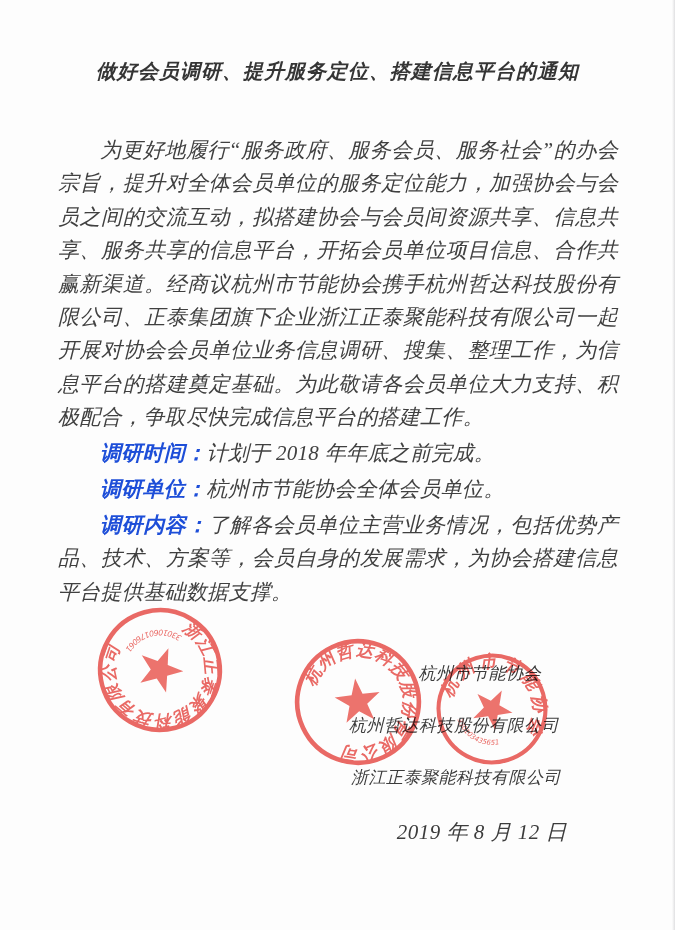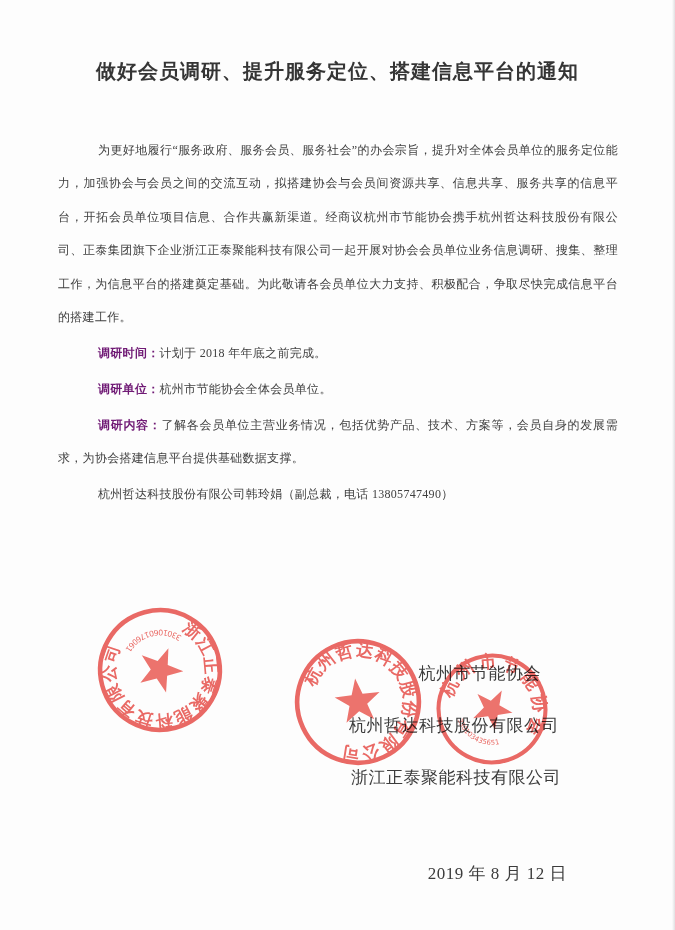--- a/index.html
+++ b/index.html
@@ -4,47 +4,48 @@
 <style>
   html,body { margin:0; padding:0; background:#888; }
   .page {
     position:relative;
     width:675px; height:930px;
     margin:0 auto;
     background:#fdfdfd;
     overflow:hidden;
     font-family:"Liberation Serif","DejaVu Serif",serif;
     color:#3d3d3d;
+    font-style:italic;
   }
   .page::after{ 
     content:""; position:absolute; top:0; right:0; width:3px; height:100%;
     background:linear-gradient(to left, rgba(90,90,100,.18), rgba(0,0,0,0));
     pointer-events:none;
   }
   .title{
     position:absolute; top:58px; left:0; width:100%;
     text-align:center;
     font-size:20px; font-weight:bold; letter-spacing:1px;
     color:#353535;
   }
   .body-text{
     position:absolute; top:134px; left:58px; width:560px;
-    font-size:12px; line-height:33.4px; letter-spacing:.3px;
+    font-size:21px; line-height:33.4px; letter-spacing:.3px;
     text-align:justify; color:#404040;
   }
   .body-text p{ margin:0 0 2.5px 0; text-indent:2em; }
-  .body-text b{ font-weight:bold; color:#701a75;margin-left:16px; }
+  .body-text b{ font-weight:bold; color:#1d4ed8; }
   .sig-line{
     position:absolute; font-size:17px; letter-spacing:.5px;
     color:#3c3c3c; white-space:nowrap;
   }
   .sig-1{ top:662px; right:134px; }
   .sig-2{ top:714px; right:116px; }
   .sig-3{ top:766px; right:114px; }
-  .sig-date{ top:862px; right:108px; font-size:17px; }
+  .sig-date{ top:818px; right:108px; font-size:21px; }
   .stamp{
     position:absolute; mix-blend-mode:multiply; opacity:.78;
     pointer-events:none;
   }
   .stamp svg{ display:block; width:100%; height:100%; }
   .stamp-zhengtai{ left:95px;  top:605px; width:130px; height:130px; transform:rotate(165deg); }
   .stamp-zheda   { left:292px; top:636px; width:132px; height:132px; transform:rotate(65deg); }
   .stamp-jieneng { left:434px; top:651px; width:116px; height:116px; transform:rotate(28deg); }
   .seal-ring{ fill:none; stroke:#e6403a; stroke-width:7; }
   .seal-star{ fill:#ea4d45; }
@@ -56,21 +57,20 @@
 
 <div class="page">
 
   <div class="title">做好会员调研、提升服务定位、搭建信息平台的通知</div>
 
   <div class="body-text">
     <p><b></b><span>为更好地履行“服务政府、服务会员、服务社会”的办会宗旨，提升对全体会员单位的服务定位能力，加强协会与会员之间的交流互动，拟搭建协会与会员间资源共享、信息共享、服务共享的信息平台，开拓会员单位项目信息、合作共赢新渠道。经商议杭州市节能协会携手杭州哲达科技股份有限公司、正泰集团旗下企业浙江正泰聚能科技有限公司一起开展对协会会员单位业务信息调研、搜集、整理工作，为信息平台的搭建奠定基础。为此敬请各会员单位大力支持、积极配合，争取尽快完成信息平台的搭建工作。</span></p>
     <p><b>调研时间：</b><span>计划于 2018 年年底之前完成。</span></p>
     <p><b>调研单位：</b><span>杭州市节能协会全体会员单位。</span></p>
     <p><b>调研内容：</b><span>了解各会员单位主营业务情况，包括优势产品、技术、方案等，会员自身的发展需求，为协会搭建信息平台提供基础数据支撑。</span></p>
-    <p><b></b><span>杭州哲达科技股份有限公司韩玲娟（副总裁，电话 13805747490）</span></p>
   </div>
 
   <div class="sig-line sig-1">杭州市节能协会</div>
   <div class="sig-line sig-2">杭州哲达科技股份有限公司</div>
   <div class="sig-line sig-3">浙江正泰聚能科技有限公司</div>
   <div class="sig-line sig-date">2019 年 8 月 12 日</div>
 
   <div class="stamp stamp-zhengtai">
     <svg viewBox="0 0 200 200">
       <defs>

